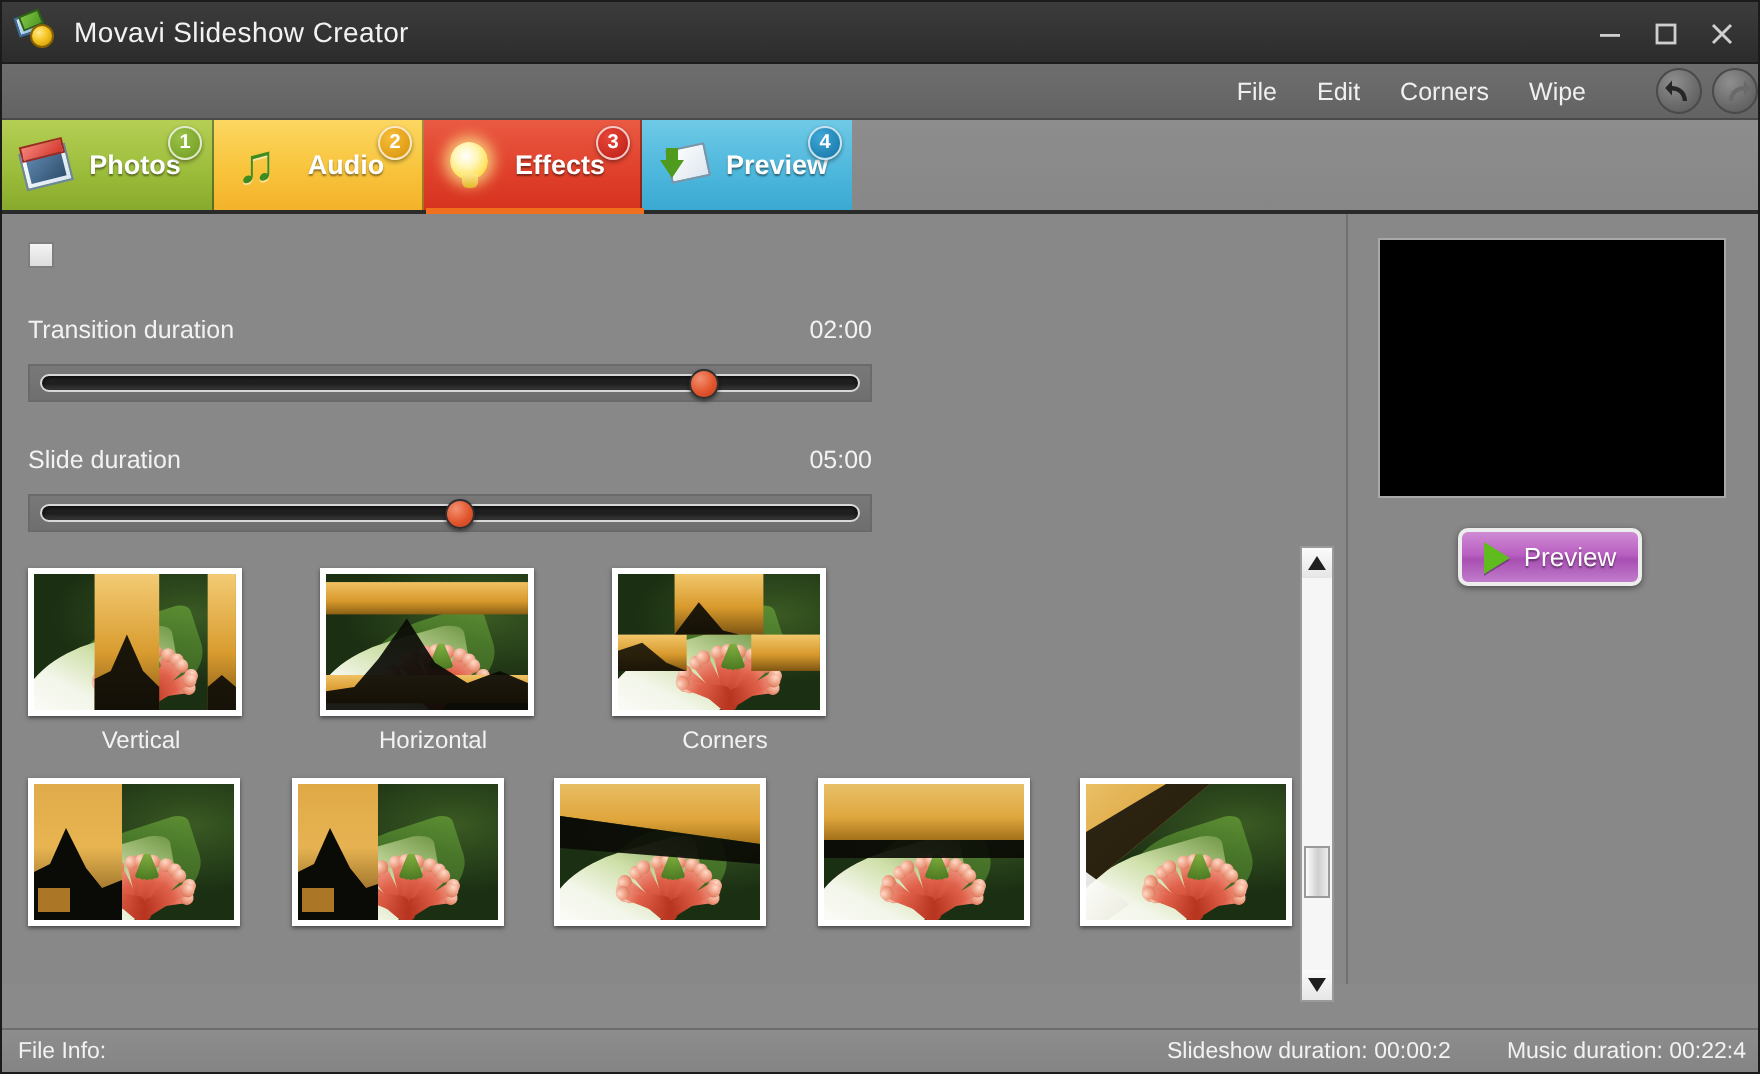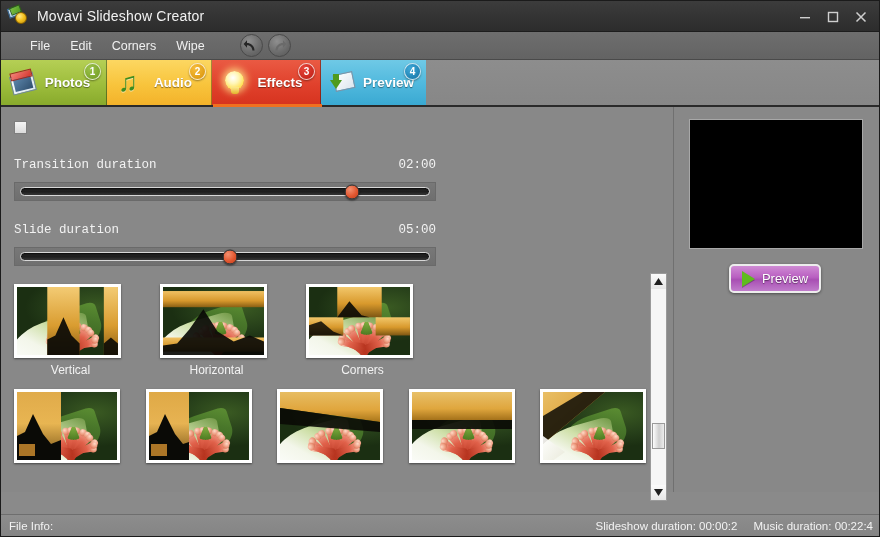--- a/index.html
+++ b/index.html
@@ -62,20 +62,21 @@
   }
   .win-btn svg { display:block; }
 
   
   #menu-bar {
     height: 28px; flex: 0 0 28px;
     background: linear-gradient(180deg,#6e6e6e 0%,#636363 100%);
     display: flex; align-items: center;
     border-bottom: 1px solid #4a4a4a;
     padding-left: 20px;
+    justify-content: flex-end;
   }
   .menu-item {
     color: #f0f0f0; font-size: 12.5px;
     padding: 3px 9px; margin-right: 2px; white-space: nowrap;
   }
   #history-buttons { display: flex; align-items: center; margin-left: 24px; gap: 5px; }
   .hist-btn {
     width: 23px; height: 23px; border-radius: 50%;
     background: radial-gradient(circle at 38% 30%, #8f8f8f 0%, #6d6d6d 55%, #555 100%);
     border: 1px solid #4a4a4a;
@@ -164,21 +165,21 @@
   }
 
   #random-row { display: flex; align-items: center; height: 18px; }
   #random-checkbox {
     width: 13px; height: 13px; flex:0 0 13px;
     background: linear-gradient(180deg,#f4f4f4,#dcdcdc);
     border: 1px solid #7e7e7e; margin-right: 7px;
   }
   #random-label { color: #f5f5f5; font-size: 12.5px; }
 
-  .slider-block { margin-top: 22px; width: 422px; font-family: Liberation Mono, monospace; }
+  .slider-block { margin-top: 22px; width: 422px; }
   .slider-head { display: flex; justify-content: space-between; align-items: baseline; }
   .slider-title { color: #f2f2f2; font-size: 12.5px; }
   .slider-value { color: #f2f2f2; font-size: 12.5px; }
   .slider-track-wrap {
     margin-top: 10px; height: 19px; width: 422px;
     background: linear-gradient(180deg,#787878,#6f6f6f);
     border: 1px solid #6a6a6a;
     display: flex; align-items: center; padding: 0 5px;
     position: relative;
   }
@@ -320,21 +321,21 @@
   
   #status-bar {
     height: 22px; flex: 0 0 22px;
     background: linear-gradient(180deg,#8d8d8d,#848484);
     border-top: 1px solid #6e6e6e;
     display: flex; align-items: center; justify-content: space-between;
     padding: 0 6px 0 8px;
     margin-top: 22px;
   }
   .status-text { color: #f2f2f2; font-size: 11.5px; white-space: nowrap; }
-  #status-right { display: flex; gap: 16px; }
+  #status-right { display: flex; gap: 28px; }
 </style>
 </head>
 <body>
 
 <div id="app-window">
 
   <div id="title-bar">
     <div id="app-icon">
       <div class="ic-card"></div>
       <div class="ic-card2"></div>

